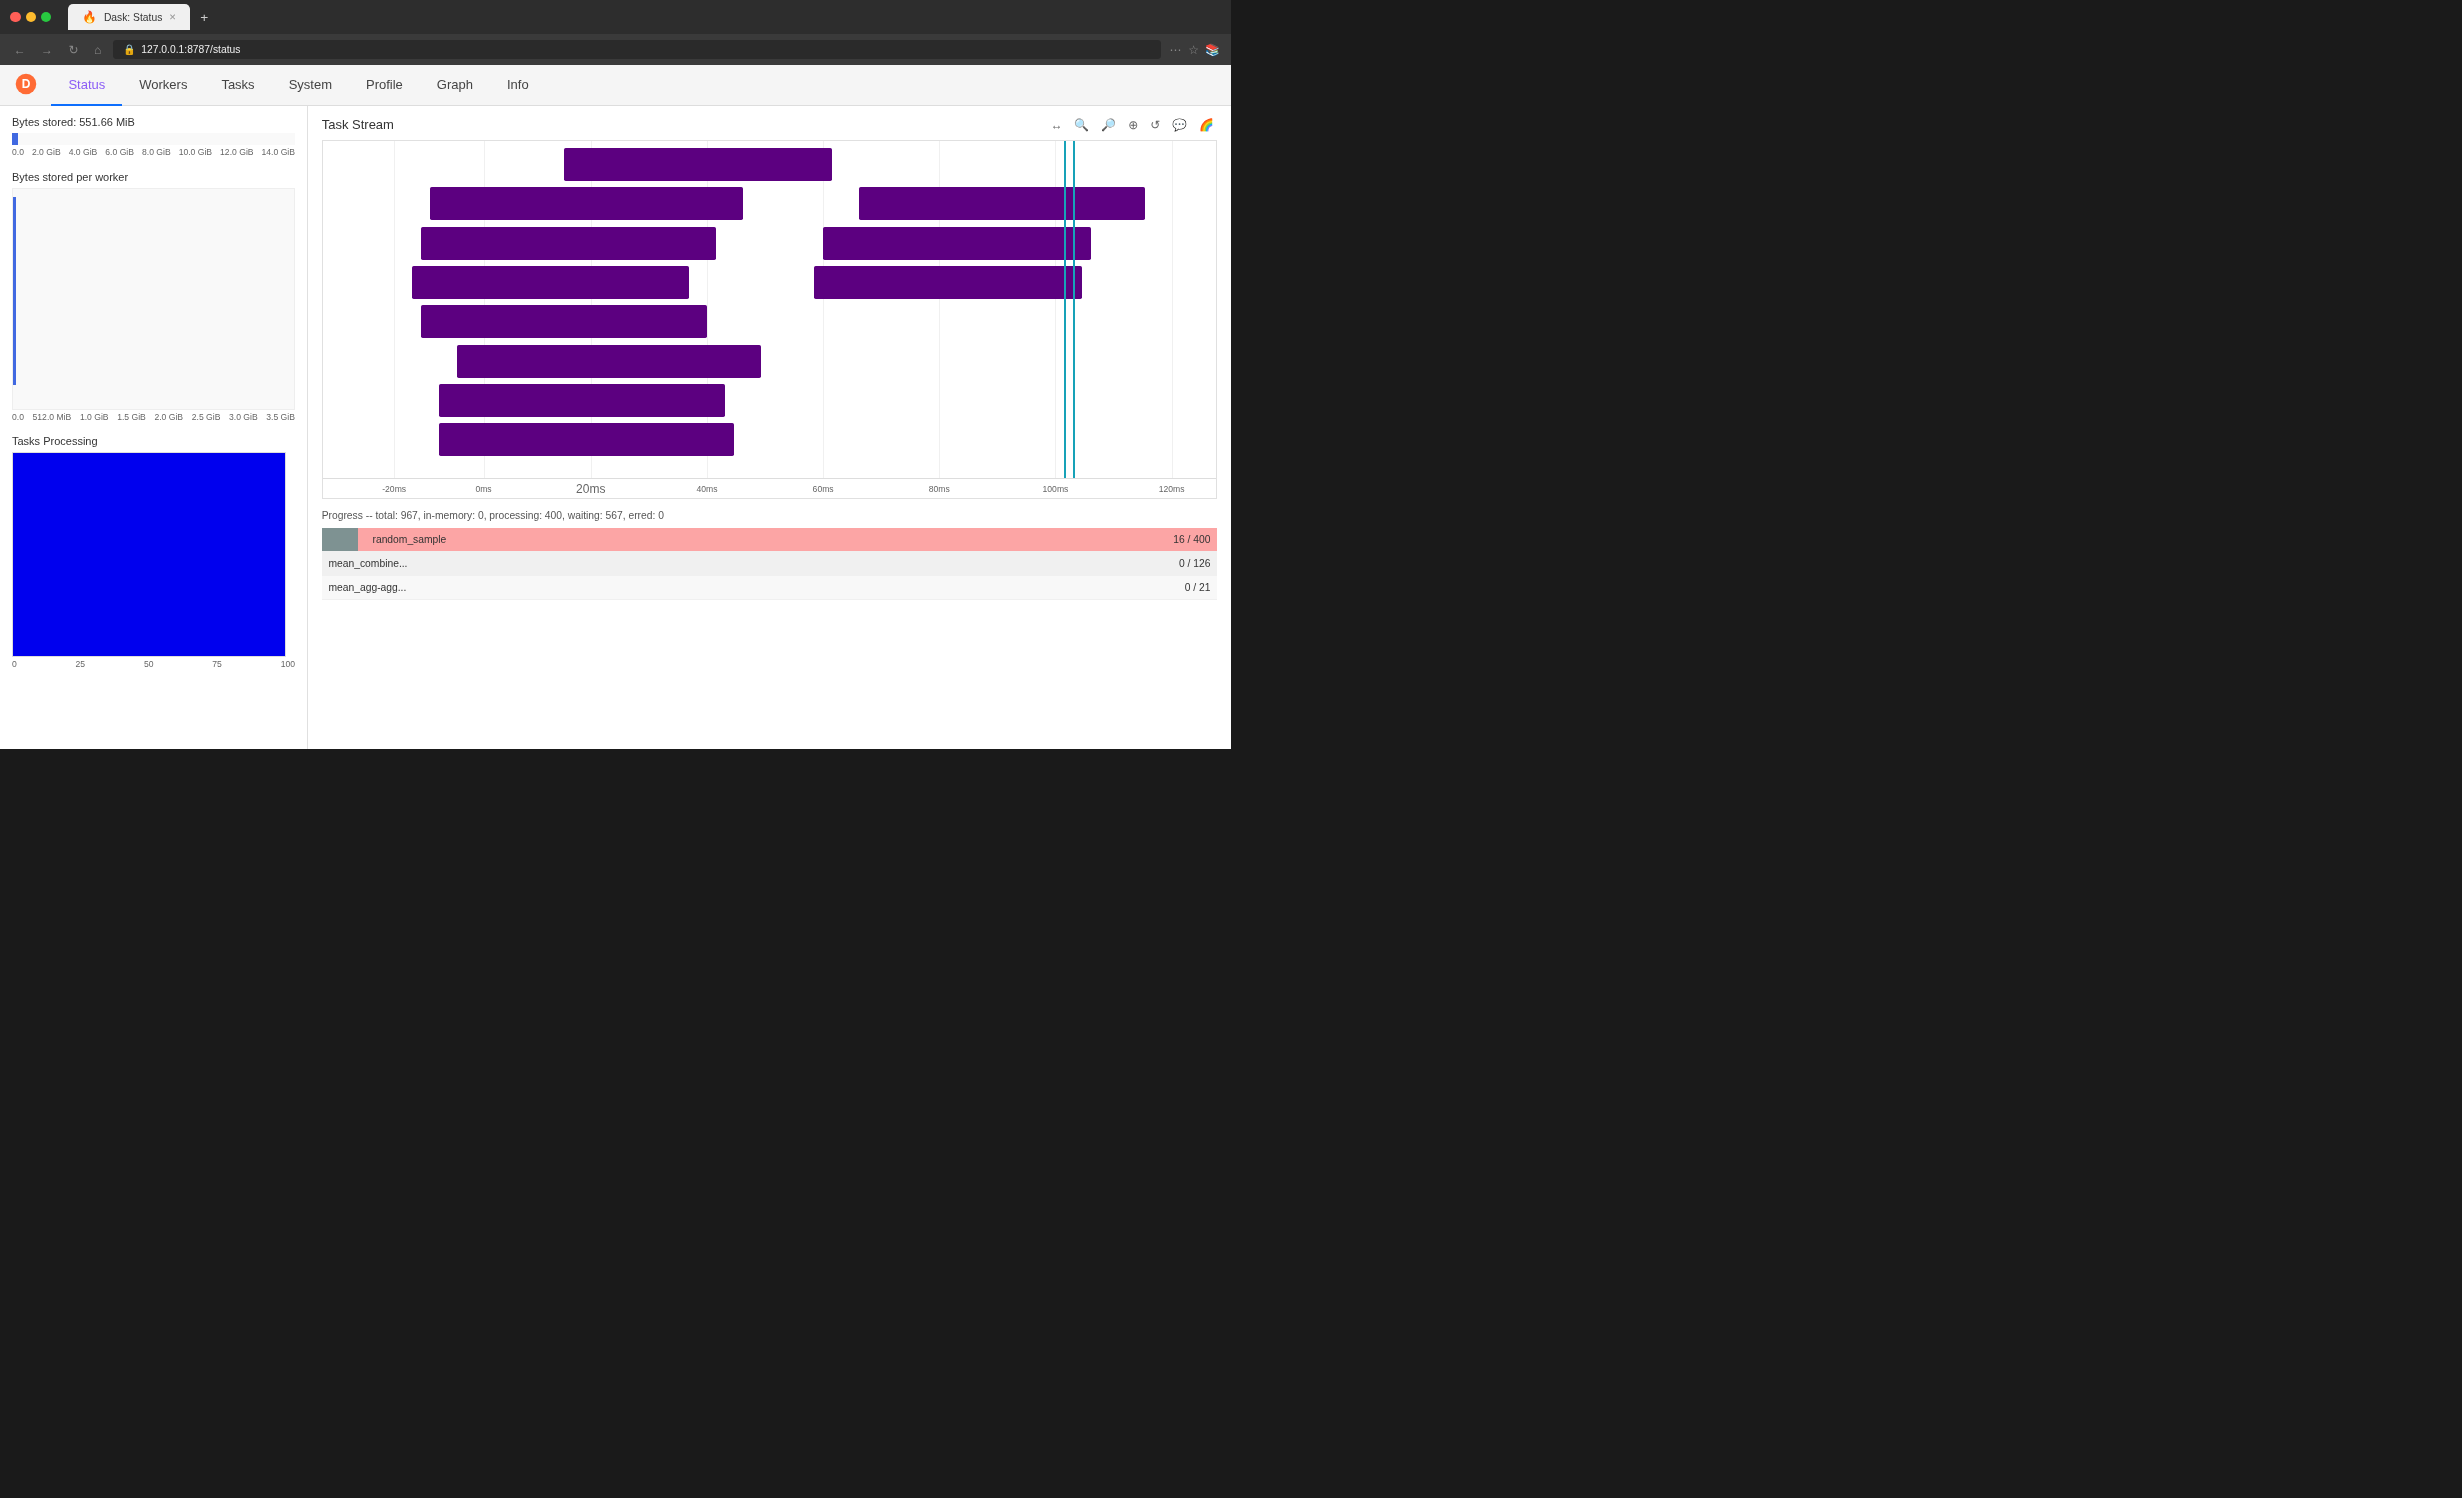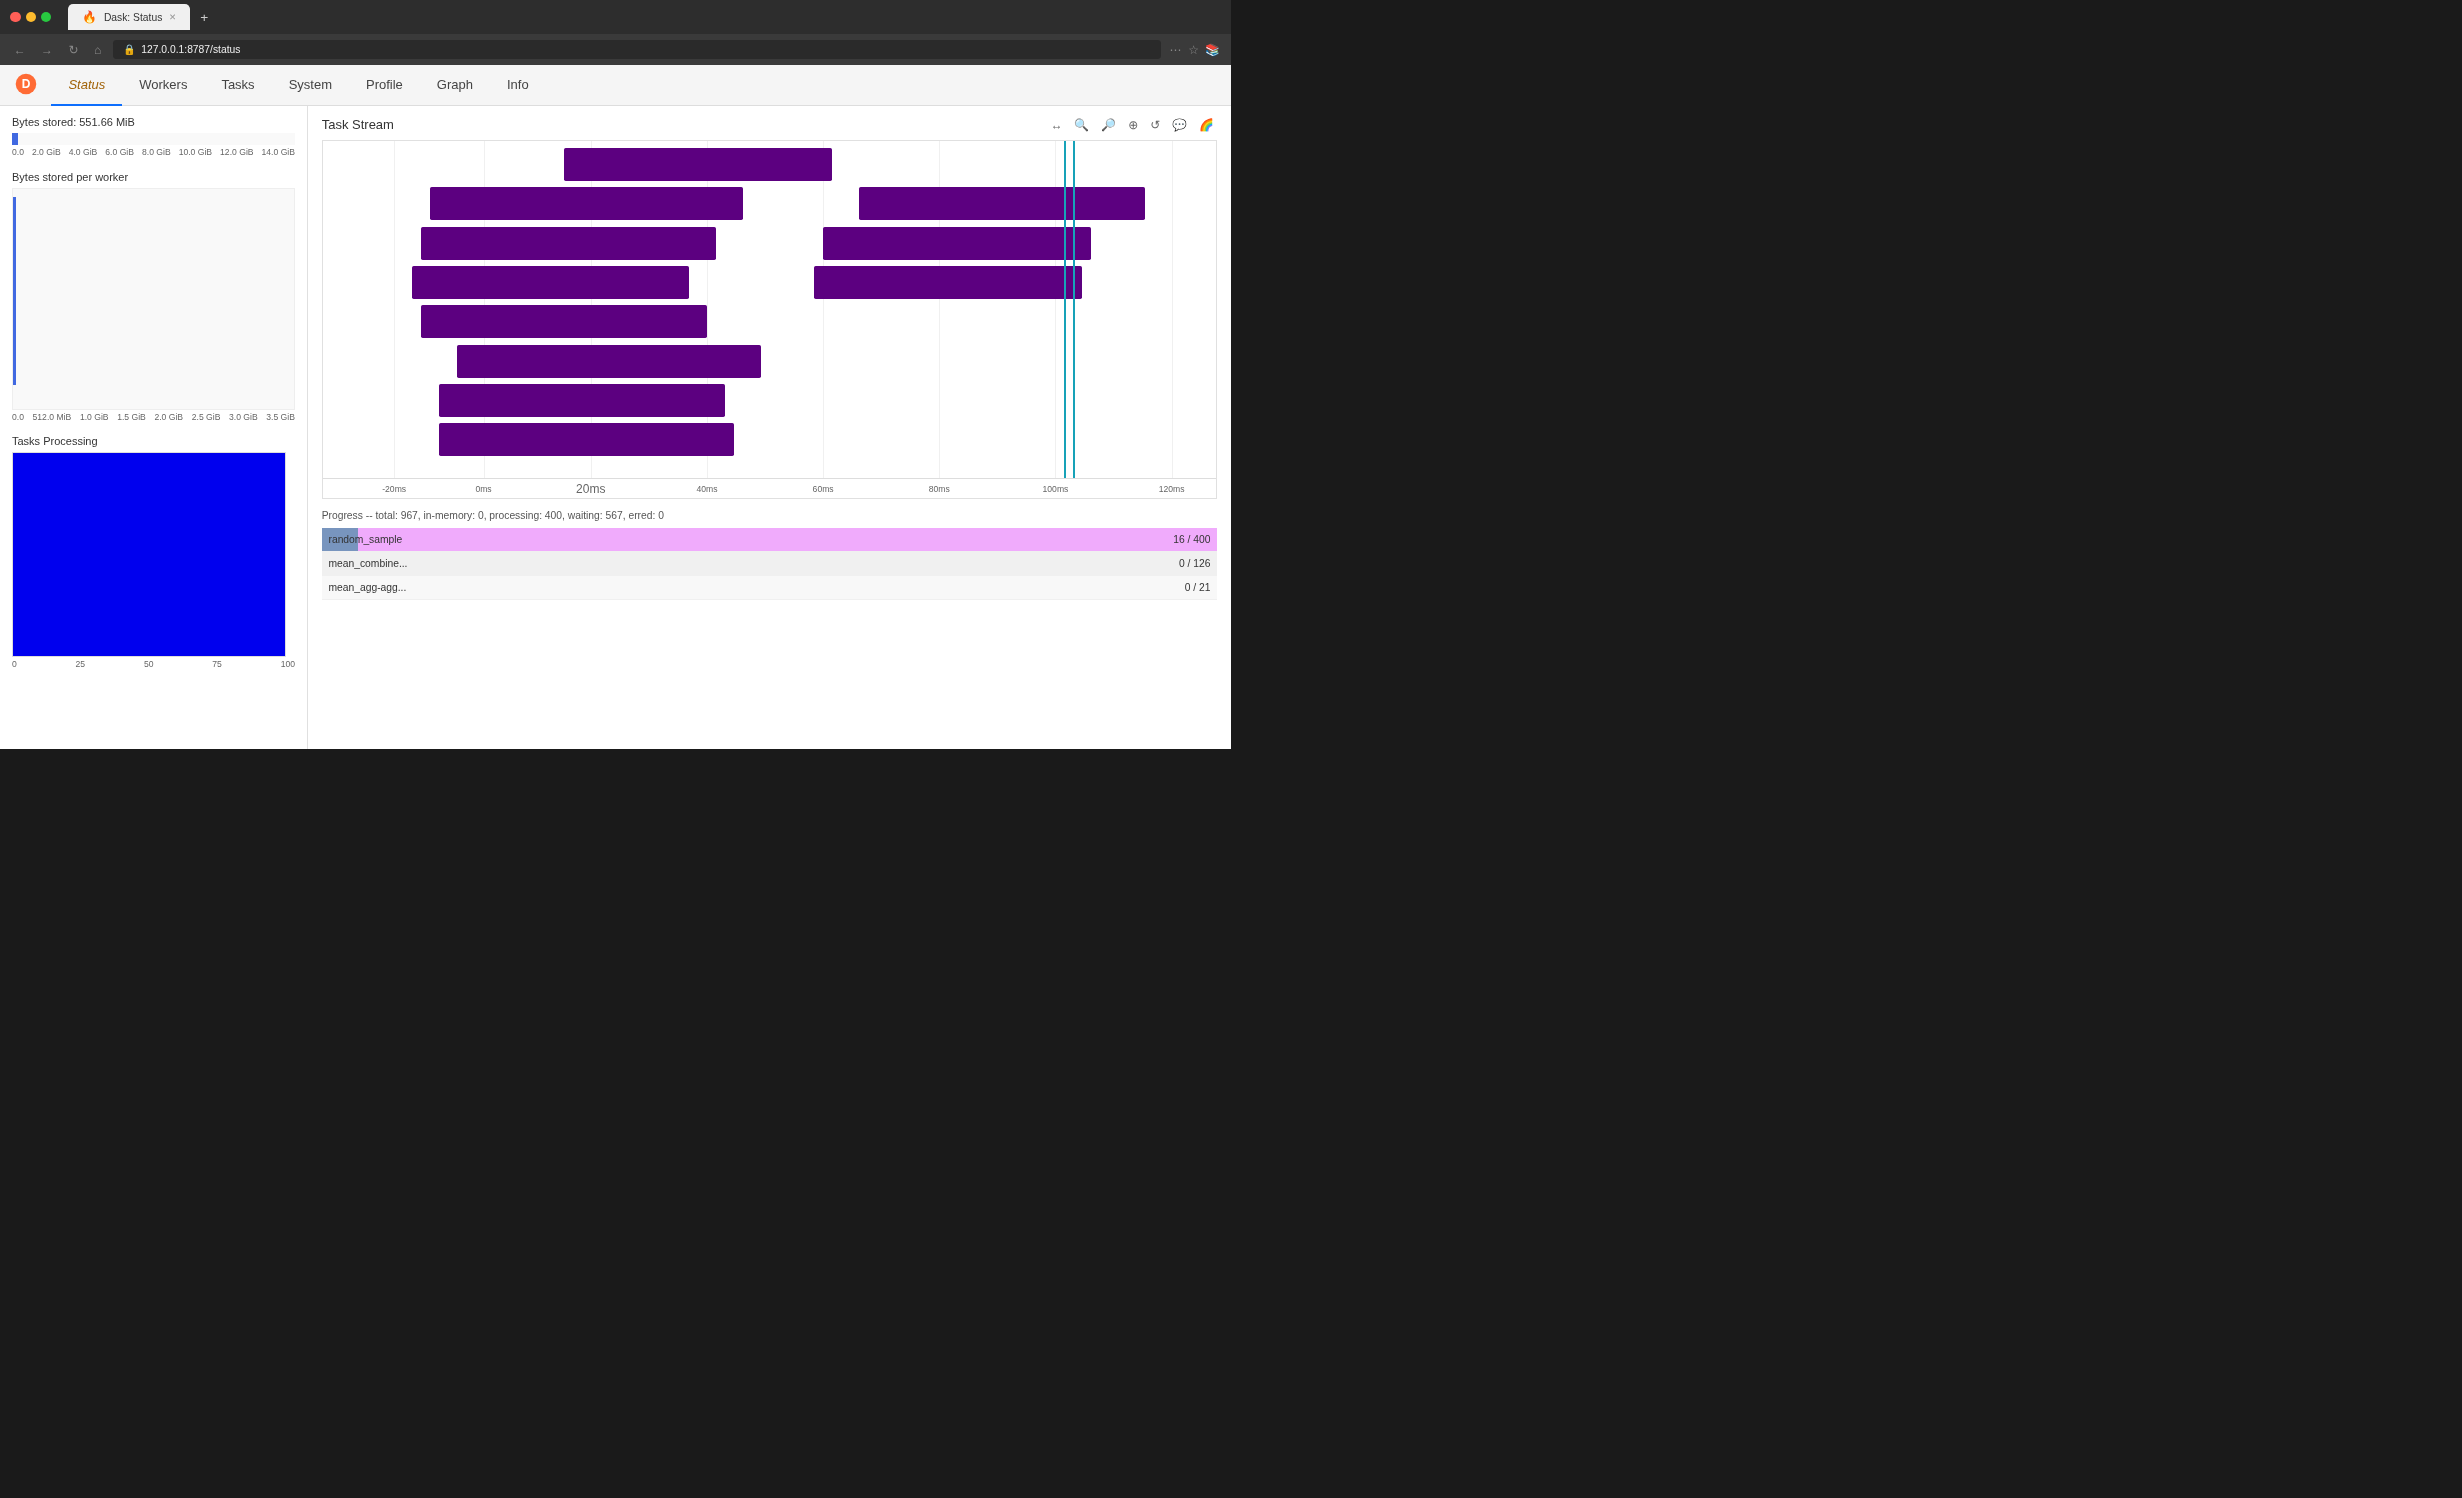--- a/index.html
+++ b/index.html
@@ -70,21 +70,21 @@
       height: 41px;
       display: flex; align-items: center; padding: 0 13.7px; gap: 0;
     }
     .app-logo { margin-right: 13.7px; }
     .app-logo svg { width: 24px; height: 24px; }
     .nav-item {
       padding: 0 17px; height: 41px; display: flex; align-items: center;
       font-size: 13px; color: #444; cursor: pointer; border-bottom: 2.6px solid transparent;
       text-decoration: none;
     }
-    .nav-item.active { color: #a16207; border-bottom-color: #0d6efd; font-weight: 500; font-style: italic; }
+    .nav-item.active { color: #8b5cf6; border-bottom-color: #0d6efd; font-weight: 500; }
 
     
     .main-content {
       background: #fff;
       display: flex;
       height: calc(749px - 34px - 31px - 41px);
     }
 
     
     .left-panel {
@@ -352,21 +352,21 @@
         <span style="position:absolute; left:69%; transform:translateX(-50%); font-size:8.6px; color:#666;">80ms</span>
         <span style="position:absolute; left:82%; transform:translateX(-50%); font-size:8.6px; color:#666;">100ms</span>
         <span style="position:absolute; left:95%; transform:translateX(-50%); font-size:8.6px; color:#666;">120ms</span>
       </div>
     </div>
 
     <div class="progress-section">
       <div class="progress-title">Progress -- total: 967, in-memory: 0, processing: 400, waiting: 567, erred: 0</div>
 
 
-      <div class="progress-row" style="background:#f0abfc;">
+      <div class="progress-row" style="background:#fca5a5;padding-left:44px;">
         <div class="progress-bar-bg" style="width:4%; background:#008080; opacity:0.5; position:absolute; left:0; top:0; bottom:0;"></div>
         <span class="progress-label">random_sample</span>
         <span class="progress-value">16 / 400</span>
       </div>
 
       <div class="progress-row" style="background:#f0f0f0;">
         <span class="progress-label">mean_combine...</span>
         <span class="progress-value">0 / 126</span>
       </div>
 

